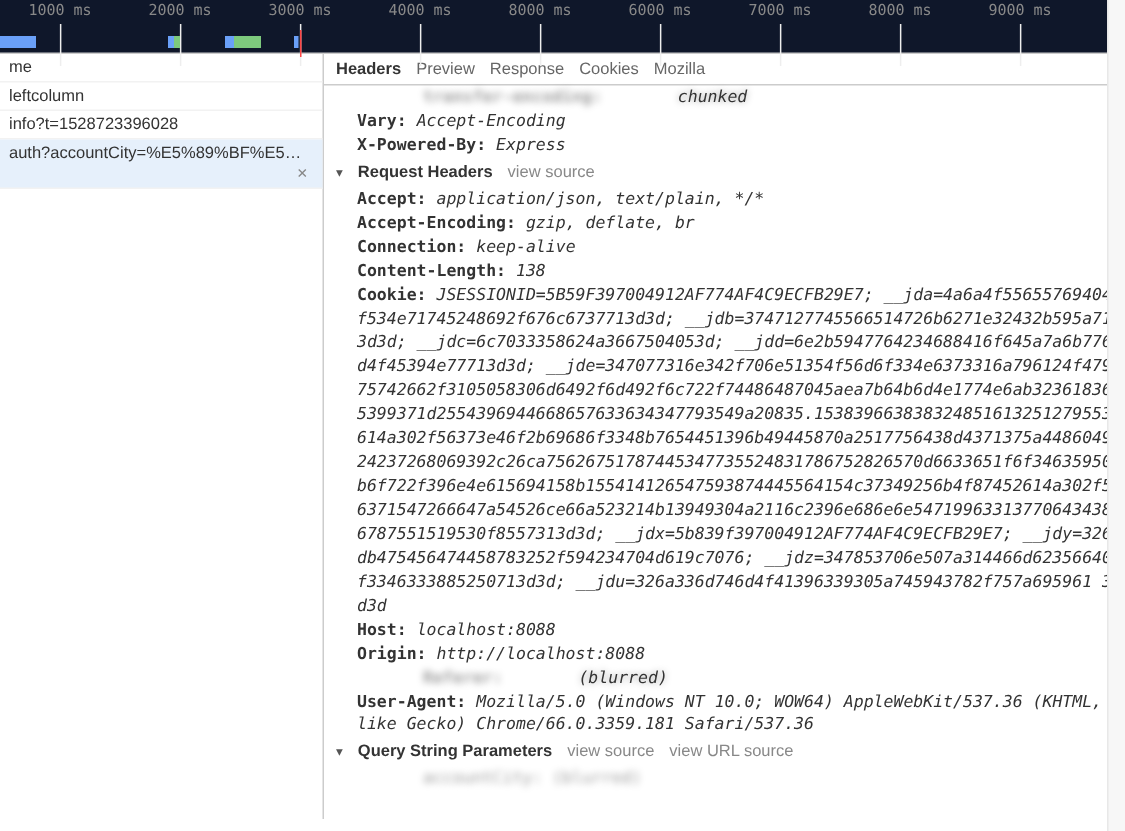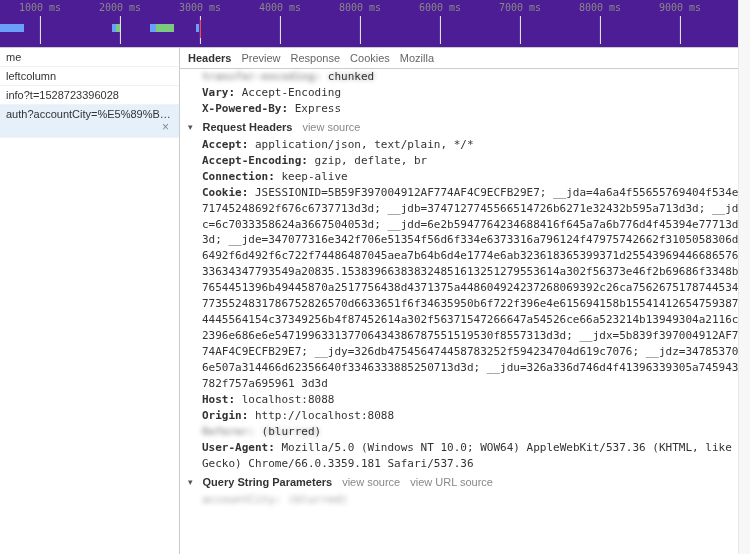--- a/index.html
+++ b/index.html
@@ -7,24 +7,24 @@
     font-family: Consolas, Menlo, monospace;
     font-size: 11px;
     color: #333;
     background: #fff;
     width: 750px;
     height: 554px;
     overflow: hidden;
     position: relative;
   }
   .timeline {
-    height: 48px;
+    height: 36px;
     border-bottom: 1px solid #ccc;
     position: relative;
-    background: #4c1d95;
+    background: #0f172a;
     text-align: right;
   }
   .tick {
     position: absolute;
     top: 2px;
     font-size: 10px;
     color: #888;
     transform: translateX(-50%);
   }
   .tick::after {
@@ -35,21 +35,21 @@
     height: 28px;
     border-left: 1px solid #eee;
   }
   .tl-bar { position: absolute; top: 24px; height: 8px; }
   .tl-bar.blue { background: #6aa0f8; }
   .tl-bar.green { background: #7dc97d; }
   .tl-red { position: absolute; top: 20px; width: 1px; height: 18px; background: #f44; }
 
   .main { display: flex; height: calc(100% - 44px); }
   .sidebar {
-    width: 180px;
+    width: 216px;
     border-right: 1px solid #ccc;
     background: #fff;
     font-family: Helvetica, Arial, sans-serif;
     font-size: 11px;
     color: #333;
   }
   .sidebar .row {
     padding: 3px 6px;
     border-bottom: 1px solid #f2f2f2;
     white-space: nowrap;
@@ -83,31 +83,31 @@
     padding: 4px 8px;
     font-family: Helvetica, Arial, sans-serif;
     color: #333;
   }
   .section-hdr .tri { color: #555; font-size: 9px; }
   .section-hdr .title { font-weight: 700; }
   .section-hdr .link { color: #888; }
 
   .kv { padding: 0 8px 0 22px; line-height: 1.45; color: #333; }
   .kv .k { font-weight: 700; }
-  .kv .v { color: #333; }
+  .kv .v { color: #333; font-style: italic; }
   .wrap { white-space: normal; word-break: break-all; }
 
   .highlight-box {
     border: 2px solid #e33;
     padding: 2px 4px;
     margin: 2px 0 2px 18px;
     display: inline-block;
   }
 
-  .blur { color: transparent; text-shadow: 0 0 5px rgba(0,0,0,0.4); }
+  .blur { color: transparent; text-shadow: 0 0 5px rgba(0,0,0,0.4); margin-left: 44px; }
   .mono { font-family: Consolas, Menlo, monospace; }
 
   .rscroll {
     position: absolute;
     right: 0;
     top: 0;
     width: 12px;
     height: 100%;
     background: #f7f7f7;
     border-left: 1px solid #e8e8e8;
@@ -171,20 +171,21 @@
 
     <div class="section-hdr">
       <span class="tri">▾</span>
       <span class="title">Request Headers</span>
       <span class="link">view source</span>
     </div>
 
     <div class="kv mono"><span class="k">Accept:</span> <span class="v">application/json, text/plain, */*</span></div>
     <div class="kv mono"><span class="k">Accept-Encoding:</span> <span class="v">gzip, deflate, br</span></div>
     <div class="kv mono"><span class="k">Connection:</span> <span class="v">keep-alive</span></div>
+    <div class="kv mono"><span class="k">Content-Length:</span> <span class="v">138</span></div>
 
 
     <div class="kv mono wrap"><span class="k">Cookie:</span> <span class="v">JSESSIONID=5B59F397004912AF774AF4C9ECFB29E7; __jda=4a6a4f55655769404f534e71745248692f676c6737713d3d; __jdb=3747127745566514726b6271e32432b595a713d3d; __jdc=6c7033358624a3667504053d; __jdd=6e2b5947764234688416f645a7a6b776d4f45394e77713d3d; __jde=347077316e342f706e51354f56d6f334e6373316a796124f47975742662f3105058306d6492f6d492f6c722f74486487045aea7b64b6d4e1774e6ab323618365399371d2554396944668657633634347793549a20835.153839663838324851613251279553614a302f56373e46f2b69686f3348b7654451396b49445870a2517756438d4371375a448604924237268069392c26ca75626751787445347735524831786752826570d6633651f6f34635950b6f722f396e4e615694158b155414126547593874445564154c37349256b4f87452614a302f56371547266647a54526ce66a523214b13949304a2116c2396e686e6e547199633137706434386787551519530f8557313d3d; __jdx=5b839f397004912AF774AF4C9ECFB29E7; __jdy=326db475456474458783252f594234704d619c7076; __jdz=347853706e507a314466d62356640f3346333885250713d3d; __jdu=326a336d746d4f41396339305a745943782f757a695961 3d3d</span></div>
     <div class="kv mono"><span class="k">Host:</span> <span class="v">localhost:8088</span></div>
     <div class="kv mono"><span class="k">Origin:</span> <span class="v">http://localhost:8088</span></div>
     <div class="kv mono"><span class="k blur">Referer:</span> <span class="v blur">(blurred)</span></div>
     <div class="kv mono wrap"><span class="k">User-Agent:</span> <span class="v">Mozilla/5.0 (Windows NT 10.0; WOW64) AppleWebKit/537.36 (KHTML, like Gecko) Chrome/66.0.3359.181 Safari/537.36</span></div>
 
     <div class="section-hdr">
       <span class="tri">▾</span>

